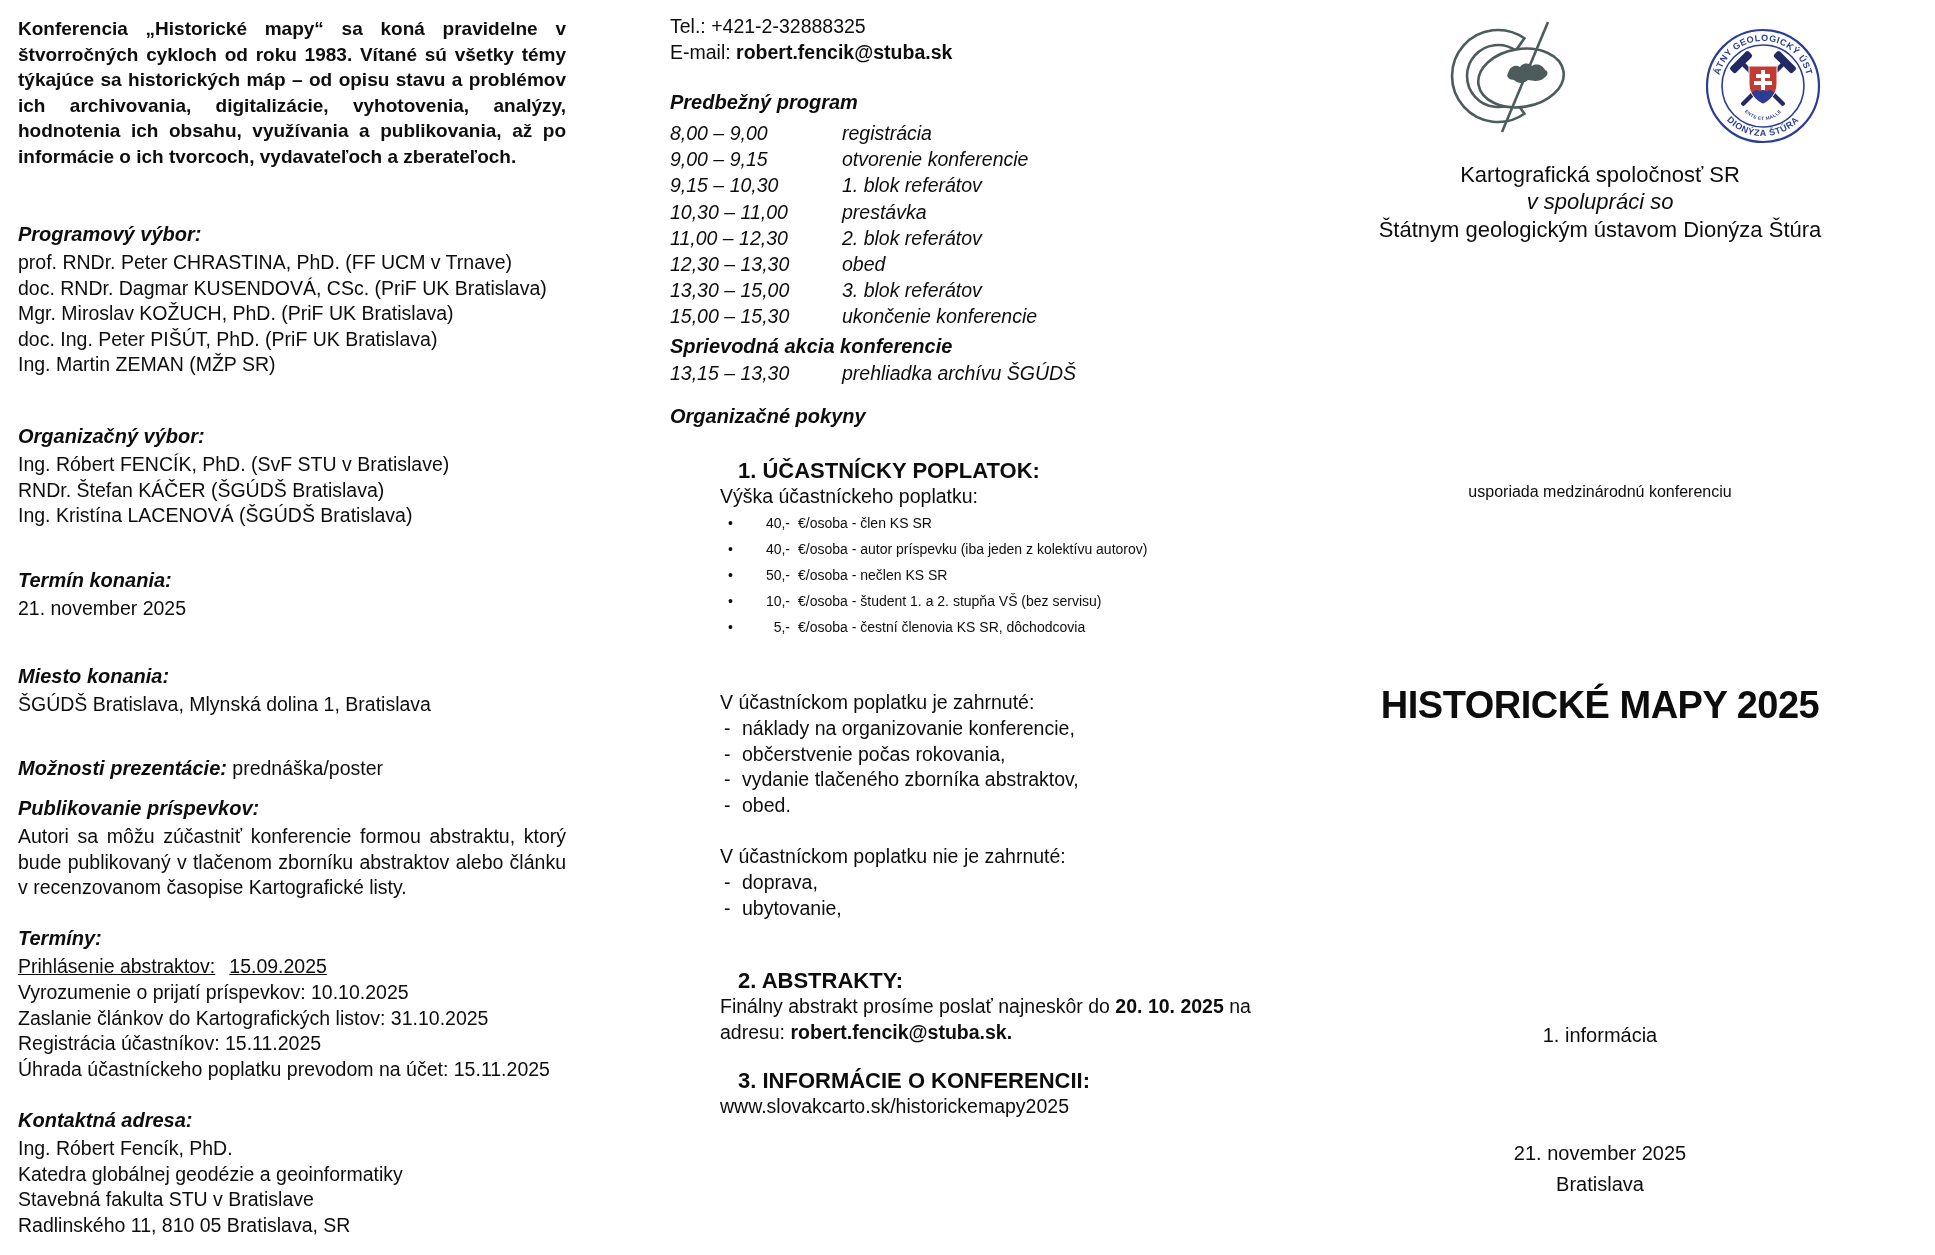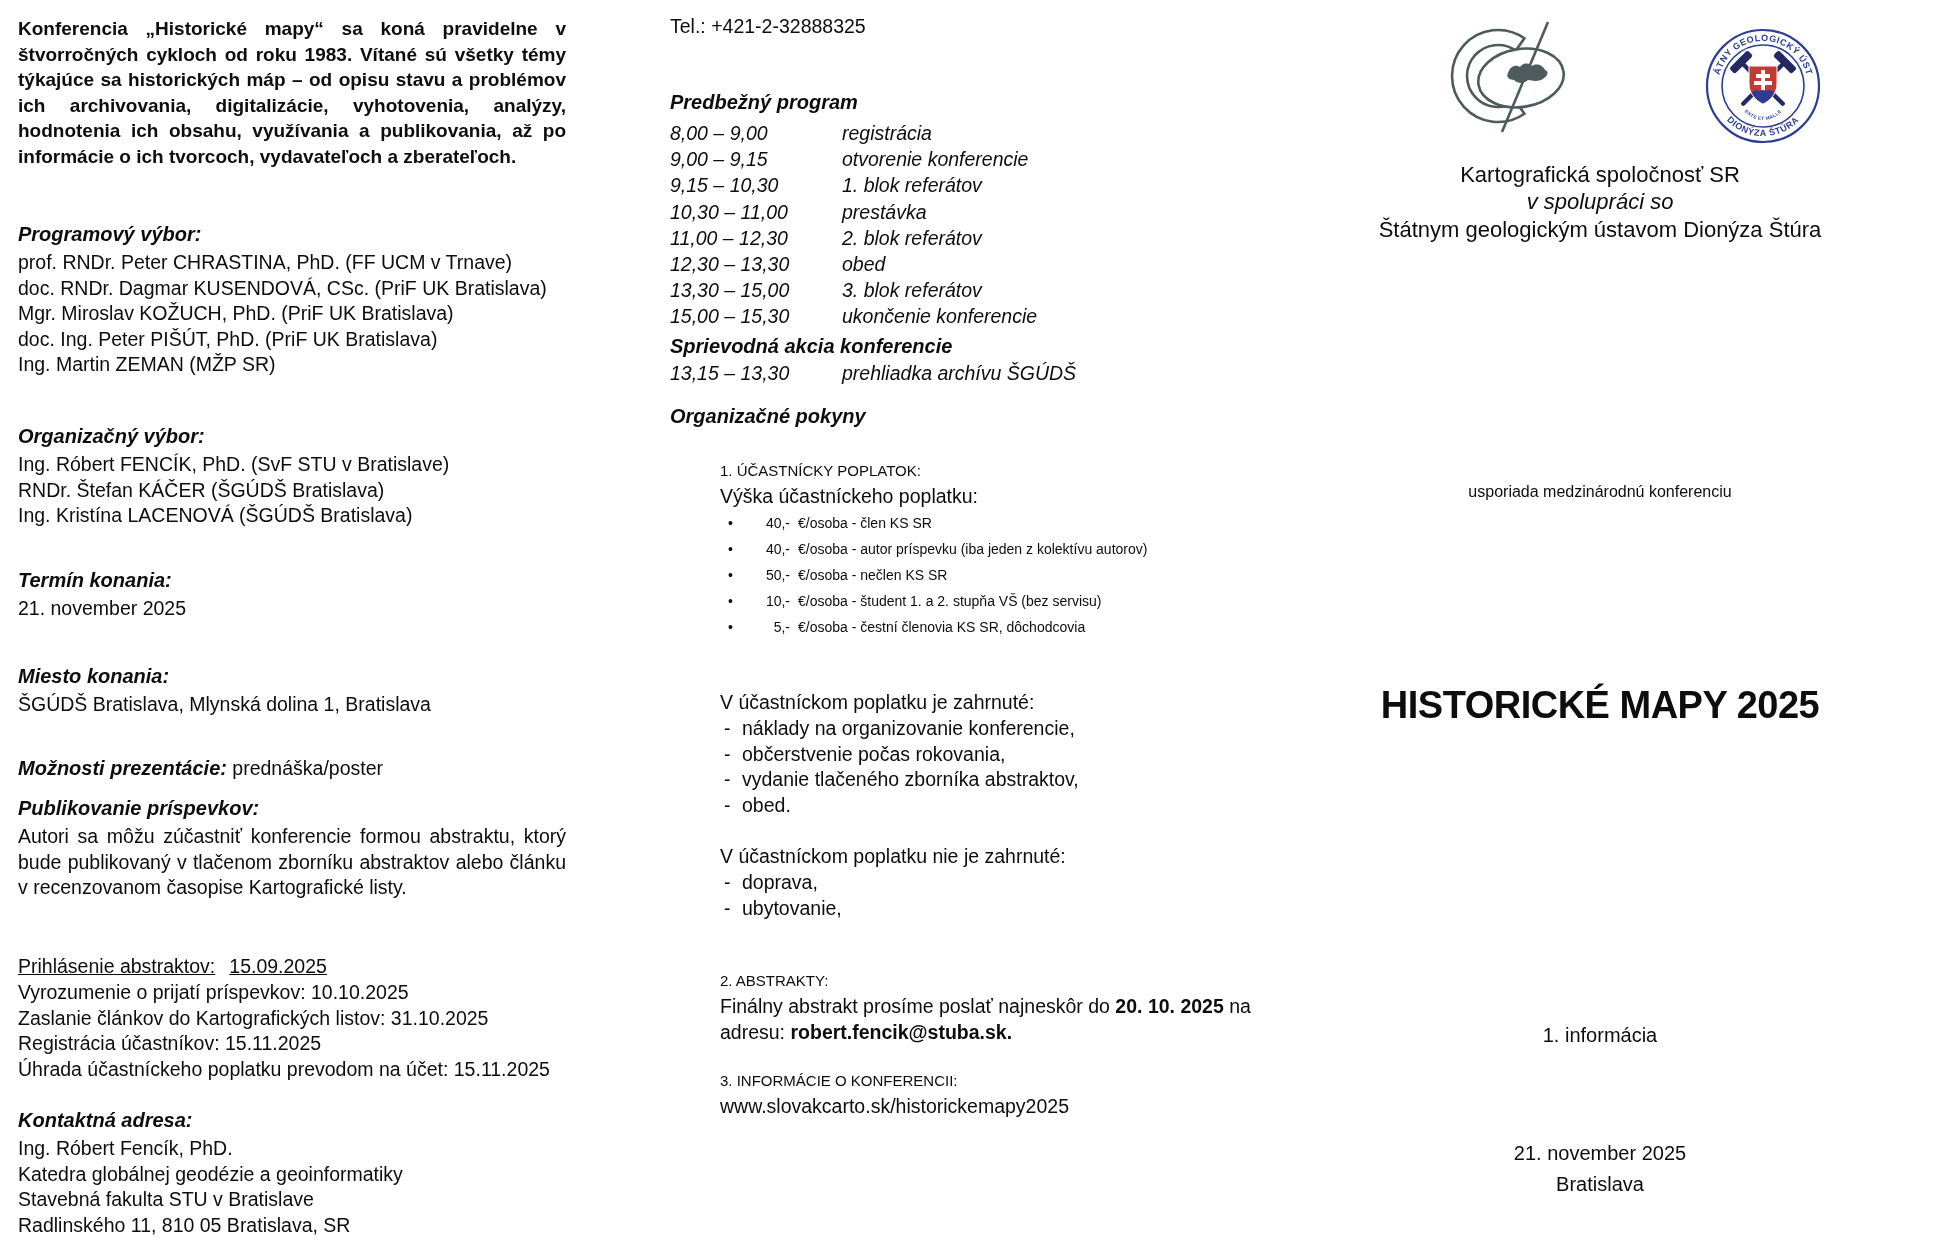--- a/index.html
+++ b/index.html
@@ -12,21 +12,21 @@
   #col-middle { left:670px;  width:600px; }
   #col-right  { left:1290px; width:620px; text-align:center; }
 
   .blk { position:absolute; left:0; right:0; }
   .ind { left:50px; }
 
   .body  { font-size:19.5px; line-height:25.6px; }
   .it    { }
   .b     { font-weight:bold; }
   .h     { font-size:20px; font-weight:bold; font-style:italic; line-height:25.6px; }
-  .hcaps { font-size:15px; font-weight:normal; line-height:25.6px; }
+  .hcaps { font-size:22px; font-weight:bold; line-height:25.6px;margin-left:18px; }
   .just  { text-align:justify; }
   .u     { text-decoration:underline; }
 
   .intro { font-size:19px; font-weight:bold; line-height:25.6px; text-align:justify; }
 
   ul,ol { margin:0; padding:0; list-style:none; }
 
   .sched-row { display:flex; font-style:italic; font-size:19.5px; line-height:26.2px; }
   .sched-row .time { flex:none; width:172px; }
 
@@ -79,20 +79,21 @@
     <div class="blk body it" style="top:692px">ŠGÚDŠ Bratislava, Mlynská dolina 1, Bratislava</div>
 
     <div class="blk body" style="top:756px">
       <span class="h">Možnosti prezentácie:</span>
       <span class="it">prednáška/poster</span>
     </div>
 
     <div class="blk h" style="top:796px">Publikovanie príspevkov:</div>
     <div class="blk body it just" style="top:824px">Autori sa môžu zúčastniť konferencie formou abstraktu, ktorý bude publikovaný v tlačenom zborníku abstraktov alebo článku v recenzovanom časopise Kartografické listy.</div>
 
+    <div class="blk h" style="top:926px">Termíny:</div>
     <div class="blk body it" style="top:954px">
       <span class="u">Prihlásenie abstraktov:</span><span class="u" style="margin-left:14px">15.09.2025</span>
     </div>
     <ul class="blk body it" style="top:980px">
       <li>Vyrozumenie o prijatí príspevkov: 10.10.2025</li>
       <li>Zaslanie článkov do Kartografických listov: 31.10.2025</li>
       <li>Registrácia účastníkov: 15.11.2025</li>
       <li>Úhrada účastníckeho poplatku prevodom na účet: 15.11.2025</li>
     </ul>
 
@@ -101,20 +102,24 @@
       <li>Ing. Róbert Fencík, PhD.</li>
       <li>Katedra globálnej geodézie a geoinformatiky</li>
       <li>Stavebná fakulta STU v Bratislave</li>
       <li>Radlinského 11, 810 05 Bratislava, SR</li>
     </ul>
   </div>
 
   <div class="col" id="col-middle">
 
     <div class="blk body it" style="top:14px">Tel.: +421-2-32888325</div>
+    <div class="blk body it" style="top:40px">
+      <span>E-mail:</span>
+      <span class="b">robert.fencik@stuba.sk</span>
+    </div>
 
     <div class="blk h" style="top:90px">Predbežný program</div>
 
     <div class="blk" style="top:120px">
       <div class="sched-row">
         <span class="time">8,00 – 9,00</span>
         <span>registrácia</span>
       </div>
       <div class="sched-row">
         <span class="time">9,00 – 9,15</span>

